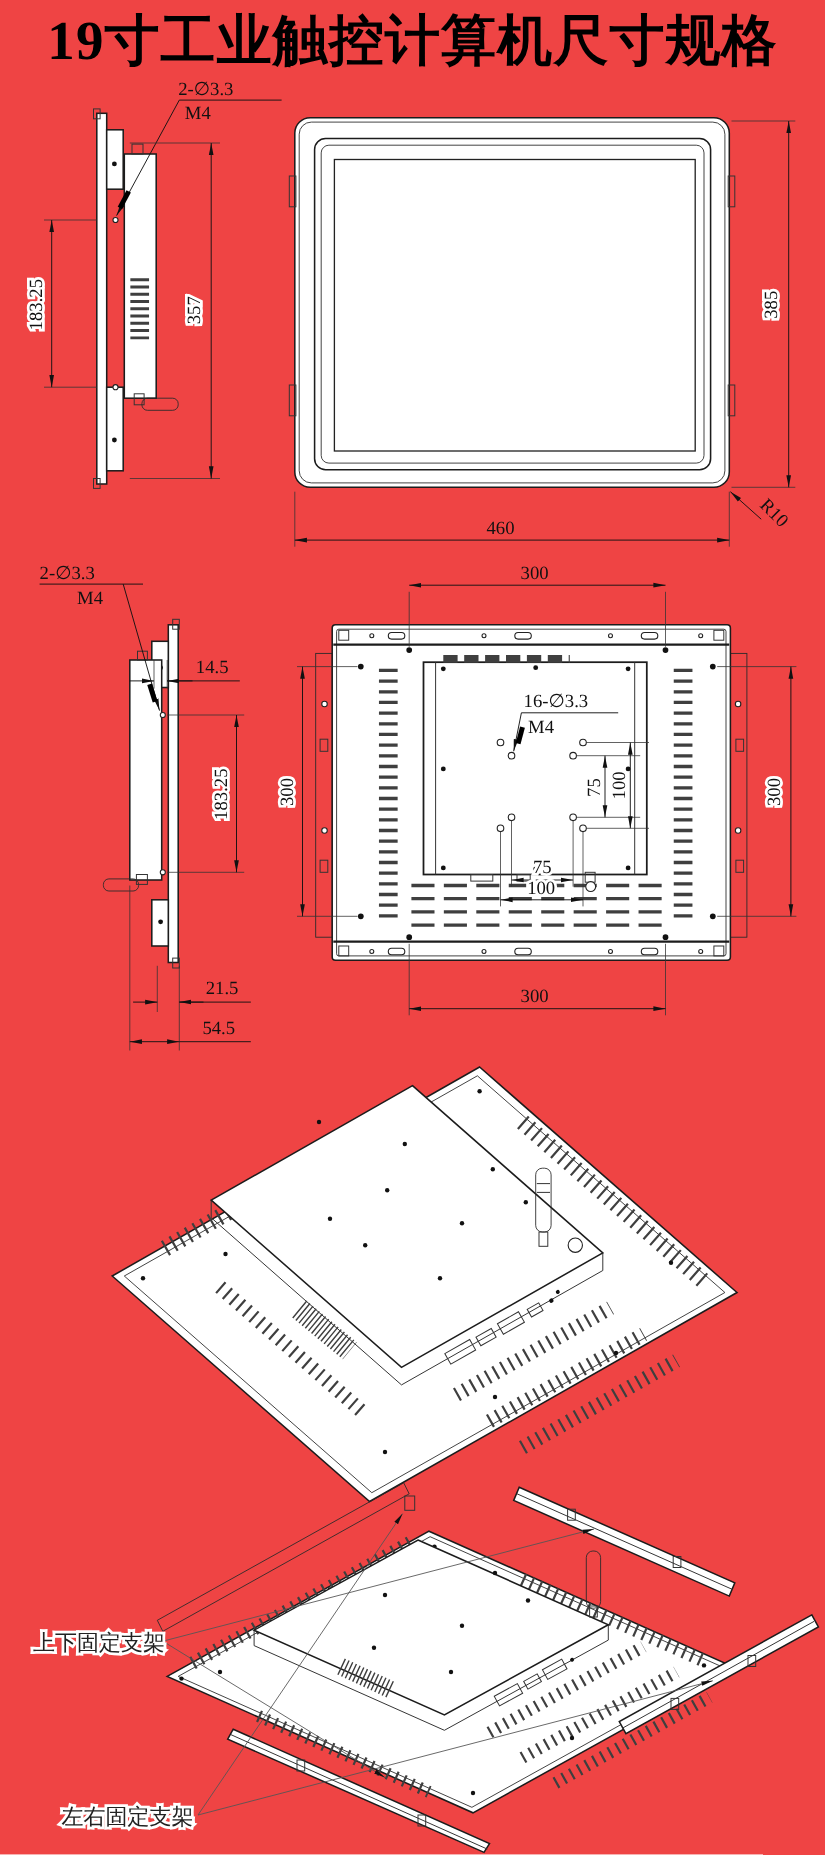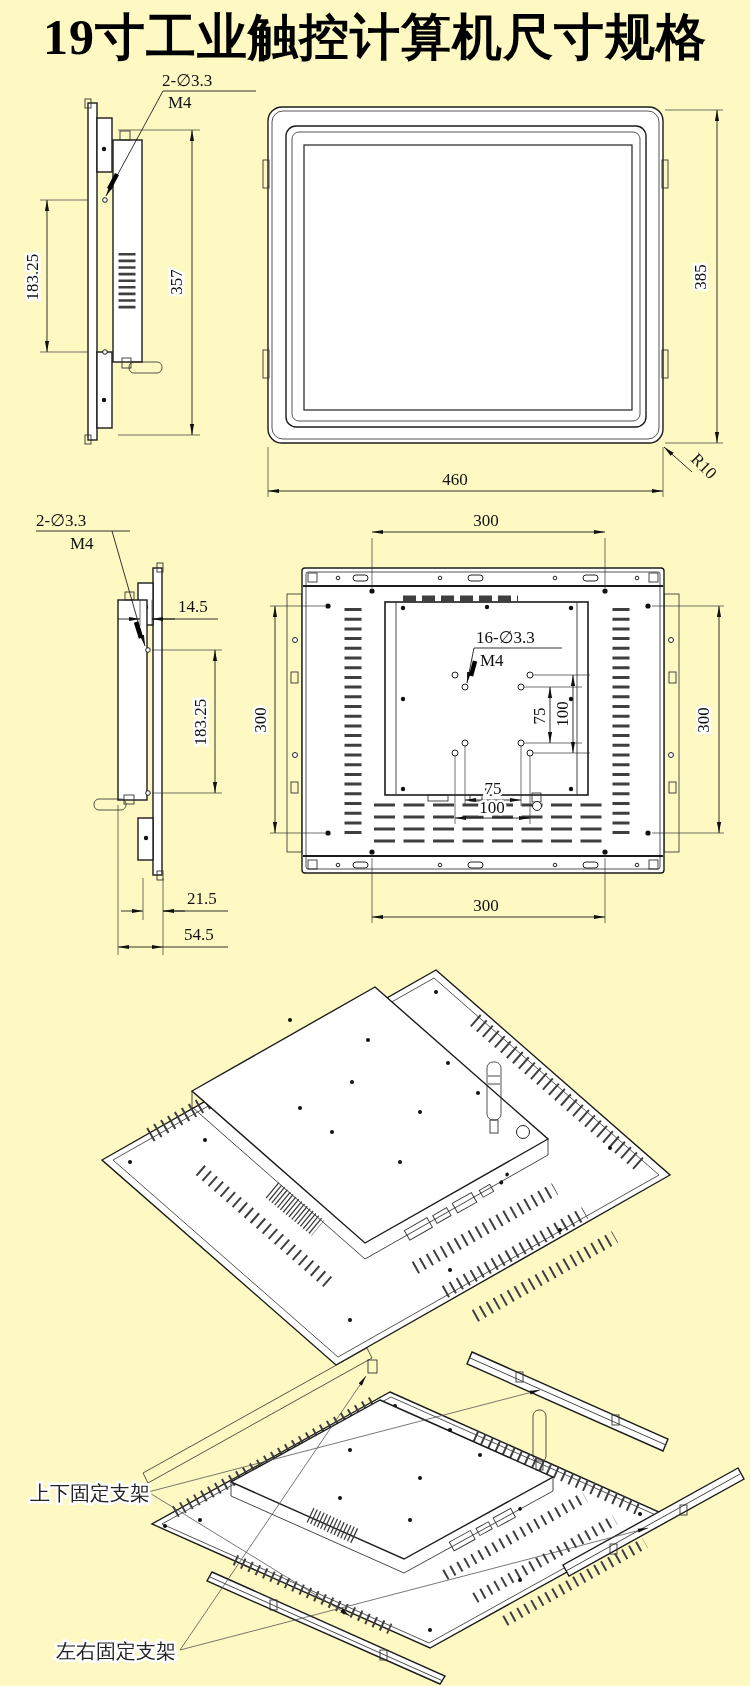--- a/index.html
+++ b/index.html
@@ -1,16 +1,16 @@
 <!DOCTYPE html>
 <html><head>
 <meta charset="utf-8">
 <style>
   html,body{margin:0;padding:0;background:#ffffff;}
-  .canvas{position:relative;width:750px;height:1686px;background:#fef9c3;overflow:hidden;}
+  .canvas{position:relative;width:750px;height:1686px;background:#ef4444;overflow:hidden;}
   svg{position:absolute;left:0;top:0;}
   .title-text{font-family:"Liberation Serif","DejaVu Serif",serif;font-weight:bold;}
   .dim{font-family:"Liberation Serif","DejaVu Serif",serif;font-size:17px;fill:#111;}
   .cjk{font-family:"Liberation Sans","DejaVu Sans",sans-serif;font-size:20px;fill:#222;}
   .halo{stroke:#fff;stroke-width:5px;paint-order:stroke;}
   .outline{fill:#fff;stroke:#1c1c1c;stroke-width:1.4;}
   .outline2{fill:none;stroke:#2a2a2a;stroke-width:0.8;}
   .thin{fill:none;stroke:#333;stroke-width:0.9;}
   .dimline{stroke:#111;stroke-width:0.85;fill:none;}
   .extline{stroke:#333;stroke-width:0.7;fill:none;}

